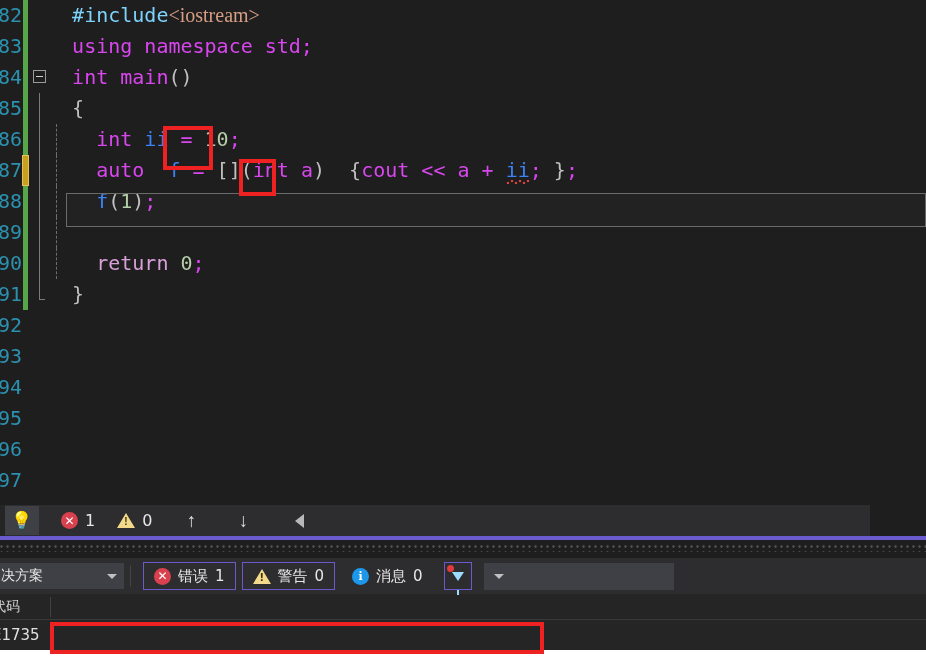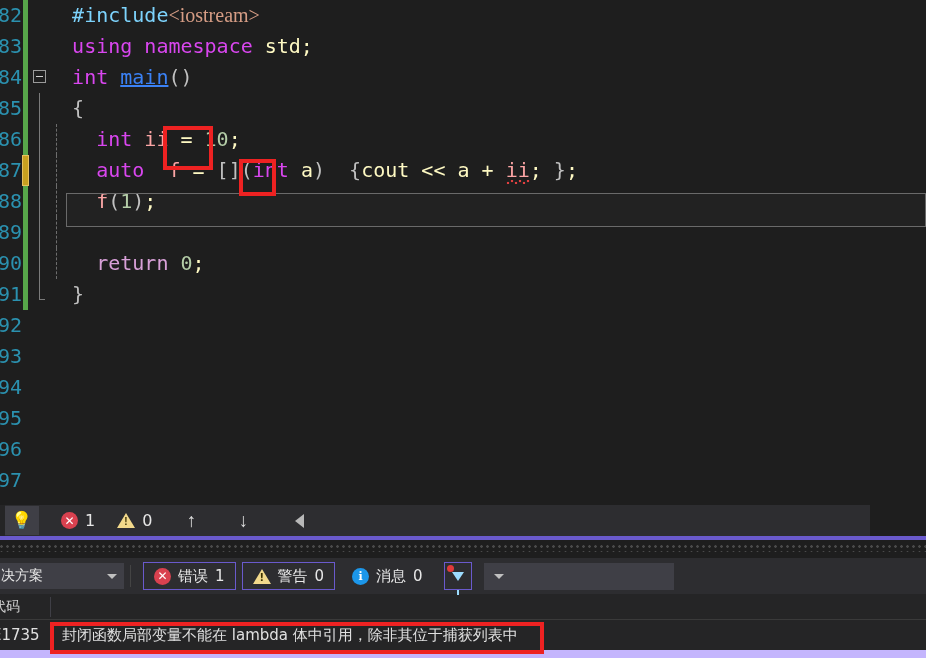--- a/index.html
+++ b/index.html
@@ -68,26 +68,26 @@
     font-size: 20px;
     color: #dcdcdc;
     position: relative;
     flex: 1 1 auto;
   }
 
   
   .t-kw      { color: #d946ef; }
   .t-pp      { color: #7dd3fc; }
   .t-str     { color: #d69d85; font-family: Liberation Serif, serif; }
-  .t-fn      { color: #3b82f6; text-decoration: underline; }
+  .t-fn      { color: #d946ef; }
   .t-punc    { color: #c0c0c0; }
-  .t-var     { color: #fca5a5; text-align: center; }
+  .t-var     { color: #3b82f6; text-align: center; }
   .t-num     { color: #b5cea8; }
   .t-ctrl    { color: #d8a0d8; }
-  .t-plain   { color: #fef9c3; }
+  .t-plain   { color: #d946ef; }
   .t-brace   { color: #c0c0c0; }
 
   .squiggle {
     position: relative;
     display: inline-block;
   }
   .squiggle::after {
     content: "";
     position: absolute; left: 0; right: 0; bottom: 2px; height: 4px;
     background-image:
@@ -176,21 +176,21 @@
   #splitter-grip::after {
     content: ""; position: absolute; left: 0; right: 0; top: 5px; height: 7px;
     background-image:
       radial-gradient(circle at 1.5px 1.5px, #4a4a4a 1.2px, transparent 1.5px);
     background-size: 6px 6px;
   }
 
   
   #errorlist {
     position: absolute; left: 0; top: 558px; width: 926px; height: 100px;
-    background: #c4b5fd;
+    background: #ffffff;
   }
   #el-toolbar {
     position: relative; height: 36px; background: #2d2d30;
     display: flex; align-items: center; padding-left: 0px;
   }
   .el-combo {
     height: 26px; margin-left: -8px; width: 132px;
     background: #3f3f46; border: 1px solid #3f3f46;
     display: flex; align-items: center; justify-content: space-between;
     padding: 0 6px 0 8px;
@@ -360,19 +360,18 @@
     </div>
 
     <div id="el-header">
       <div class="col-code">代码</div>
       <div class="col-sep"></div>
     </div>
 
     <div id="el-rows">
         <div class="el-row">
           <div class="el-code">E1735</div>
-          <div class="el-desc">封闭函数局部变量不能在 lambda 体中引用，除非其位于捕获列表中</div>
         </div>
       </div>
   </div>
 
 <div class="annot" style="left: 50px; top: 622px; width: 494px; height: 32px; border-color: rgb(238, 34, 34);"></div>
   </div>
 
 </body></html>

